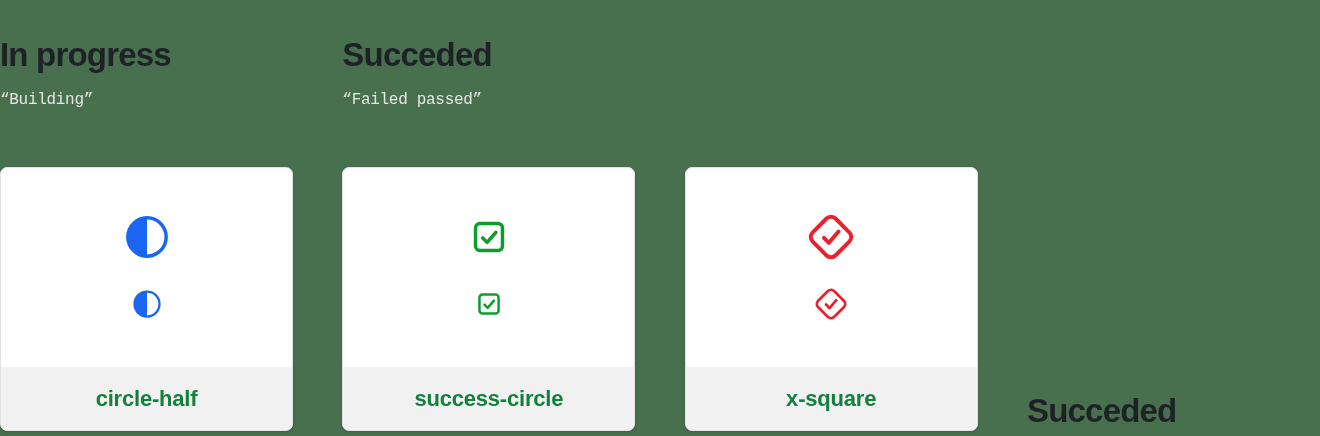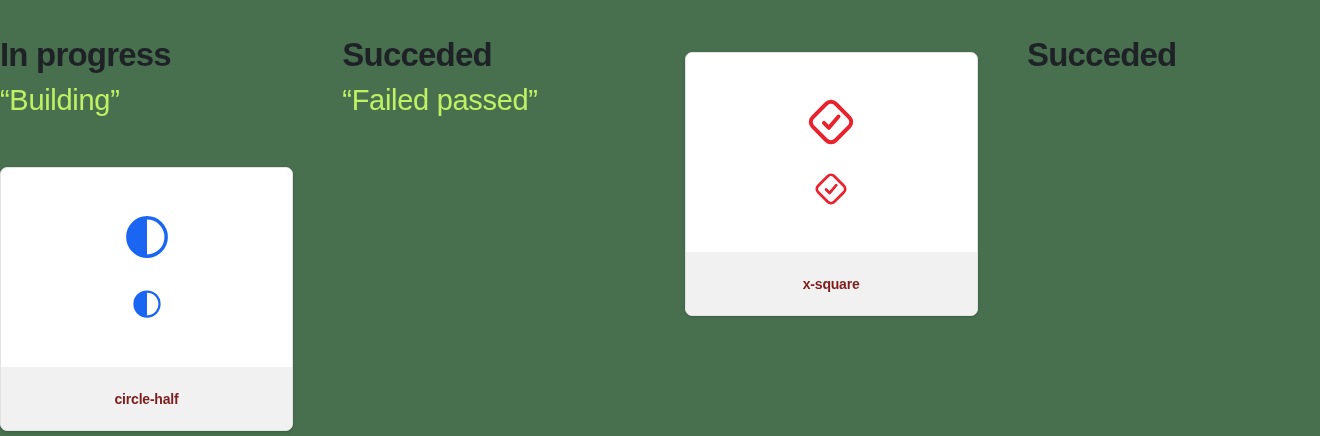--- a/index.html
+++ b/index.html
@@ -6,37 +6,39 @@
   body {
     width: 1320px;
     height: 436px;
     overflow: hidden;
     font-family: "Liberation Sans", sans-serif;
   }
   .layout {
     display: flex;
     width: 1320px;
     justify-content: space-between;
+    align-items: flex-end;
   }
   .col { width: 293px; }
   .title {
     margin: 34px 0 0 0;
     font-size: 33px;
     line-height: 41px;
     font-weight: 700;
     letter-spacing: -0.8px;
     color: #1e2126;
   }
   .subtitle {
     margin: 10px 0 0 0;
-    font-size: 29px;
+    font-size: 16px;
     line-height: 30px;
     font-weight: 500;
     letter-spacing: -0.3px;
-    color: #bef264;
+    color: #e5e5e5;
+    font-family: Liberation Mono, monospace;
   }
   .card {
     margin-top: 52px;
     height: 264px;
     box-sizing: border-box;
     background: #ffffff;
     border: 1px solid #e2e2e2;
     border-radius: 7px;
     box-shadow: 0 1px 3px rgba(0,0,0,0.18);
     display: flex;
@@ -57,24 +59,24 @@
   .icon.big   { top: 69px; }
   .icon.small { top: 136px; }
   .card-footer {
     flex: 1;
     background: #f1f1f1;
     display: flex;
     align-items: center;
     justify-content: center;
   }
   .footer-label {
-    font-size: 14px;
+    font-size: 22px;
     font-weight: 700;
     letter-spacing: -0.2px;
-    color: #7f1d1d;
+    color: #15803d;
   }
   svg { display: block; }
   .col-1 .icon.big svg   { width: 46px; height: 46px; }
   .col-1 .icon.small svg { width: 30px; height: 30px; }
   .col-2 .icon.big svg   { width: 38px; height: 38px; }
   .col-2 .icon.small svg { width: 27px; height: 27px; }
   .col-3 .icon.big svg   { width: 50px; height: 50px; }
   .col-3 .icon.small svg { width: 35px; height: 35px; }
   .col-4 .icon.big svg   { width: 44px; height: 44px; }
   .col-4 .icon.small svg { width: 31px; height: 31px; }
@@ -104,20 +106,39 @@
       </div>
       <div class="card-footer">
         <span class="footer-label">circle-half</span>
       </div>
     </div>
   </div>
 
   <div class="col col-2">
     <h2 class="title">Succeded</h2>
     <p class="subtitle">“Failed passed”</p>
+    <div class="card">
+      <div class="icon-area" style="--icon-color: #0a9e2d;">
+        <span class="icon big">
+          <svg viewBox="0 0 24 24" fill="none" stroke="currentColor" stroke-width="2.2" stroke-linecap="round" stroke-linejoin="round">
+            <rect x="3.5" y="3.5" width="17" height="17" rx="2.8"></rect>
+            <path d="M8 12.6 L10.8 15.4 L16.4 9"></path>
+          </svg>
+        </span>
+        <span class="icon small">
+          <svg viewBox="0 0 24 24" fill="none" stroke="currentColor" stroke-width="2.2" stroke-linecap="round" stroke-linejoin="round">
+            <rect x="3.5" y="3.5" width="17" height="17" rx="2.8"></rect>
+            <path d="M8 12.6 L10.8 15.4 L16.4 9"></path>
+          </svg>
+        </span>
+      </div>
+      <div class="card-footer">
+        <span class="footer-label">success-circle</span>
+      </div>
+    </div>
   </div>
 
   <div class="col col-3">
     <div class="card">
       <div class="icon-area" style="--icon-color: #e8232e;">
         <span class="icon big">
           <svg viewBox="0 0 24 24" fill="none" stroke="currentColor" stroke-width="1.9" stroke-linecap="round" stroke-linejoin="round">
             <rect x="4.2" y="4.2" width="15.6" height="15.6" rx="3.2" transform="rotate(45 12 12)"></rect>
             <path d="M8.6 12.4 L11 14.8 L15.6 9.4"></path>
           </svg>

